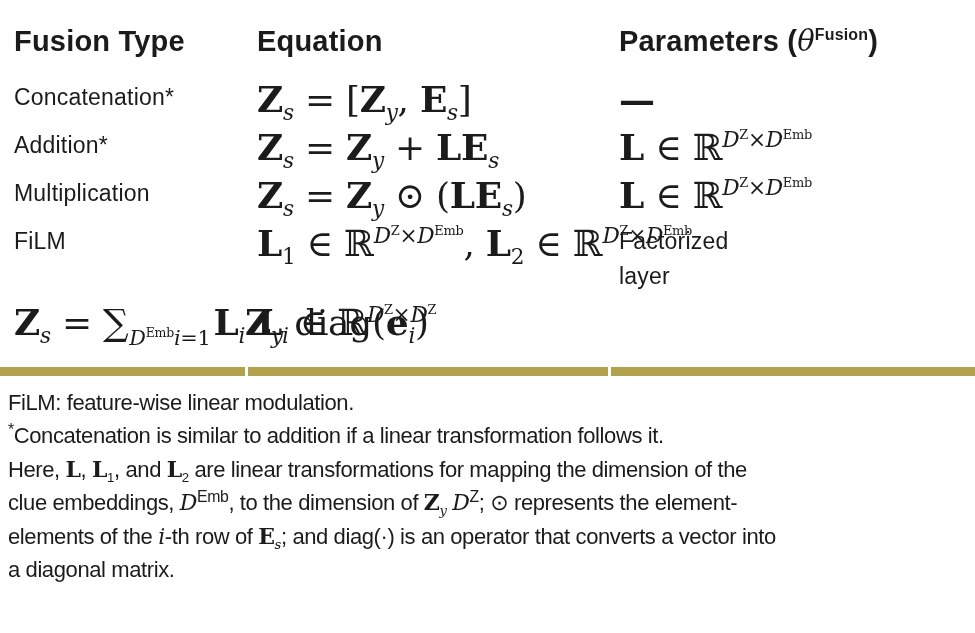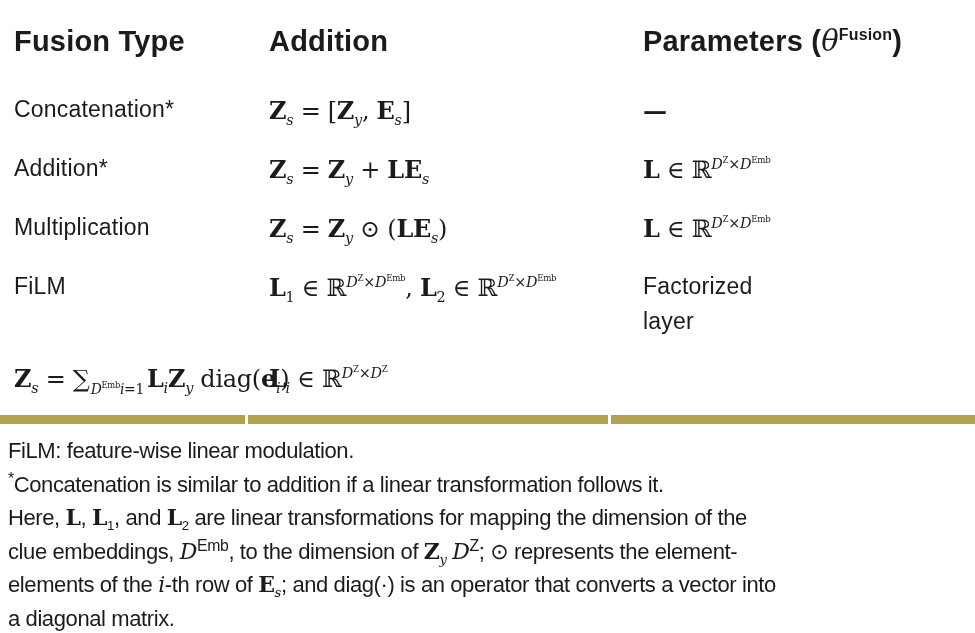--- a/index.html
+++ b/index.html
@@ -8,36 +8,35 @@
     font-family:"Liberation Sans",sans-serif;
   }
   .page{position:relative;width:975px;height:633px;background:#fff;}
 
   
   .tbl{
     display:grid;
     grid-template-columns:243px 362px 1fr;
     align-items:start;
     padding:24px 0 0 14px;
-    gap:12px;
   }
   .cell{overflow:visible;}
   .head{
     font-weight:700;font-size:29px;line-height:35px;min-height:56px;
     letter-spacing:.2px;
   }
   .head sup{font-size:.55em;}
   .head .mb{font-family:"Liberation Sans",sans-serif;font-weight:700;}
   .label{
     font-size:23px;line-height:35px;letter-spacing:.2px;
     white-space:pre-line;padding-bottom:9px;
   }
   .eq,.par{
     font-family:"DejaVu Serif","DejaVu Sans",serif;
-    font-size:24px;line-height:38px;letter-spacing:-.3px;
+    font-size:36px;line-height:38px;letter-spacing:-.3px;
     white-space:nowrap;padding-bottom:9px;
   }
   .mb{font-family:"DejaVu Serif","DejaVu Sans",serif;font-weight:700;font-style:normal;}
   .mi{font-family:"DejaVu Serif","DejaVu Sans",serif;font-style:italic;font-weight:400;}
   sup,sub{font-size:.6em;line-height:0;}
   
   .lims{
     display:inline-flex;flex-direction:row;align-items:flex-start;
     vertical-align:-.5em;font-size:.58em;line-height:1.08;margin:0 3px 0 1px;
   }
@@ -56,21 +55,21 @@
   .fn-line sup{font-size:.72em;}
   .fn-line sub{font-size:.6em;}
 </style>
 </head>
 <body>
 
 <div class="page">
 
   <div class="tbl">
     <div class="cell head">Fusion Type</div>
-    <div class="cell head">Addition</div>
+    <div class="cell head">Equation</div>
     <div class="cell head">Parameters (<i class="mi">θ</i><sup><b class="mb">Fusion</b></sup>)</div>
 
   <div class="cell label c1">Concatenation*</div>
   <div class="cell eq c2"><b class="mb">Z</b><sub><i class="mi">s</i></sub> = [<b class="mb">Z</b><sub><i class="mi">y</i></sub>, <b class="mb">E</b><sub><i class="mi">s</i></sub>]</div>
   <div class="cell par c3"><b class="mb">—</b></div>
 
   <div class="cell label c1">Addition*</div>
   <div class="cell eq c2"><b class="mb">Z</b><sub><i class="mi">s</i></sub> = <b class="mb">Z</b><sub><i class="mi">y</i></sub> + <b class="mb">LE</b><sub><i class="mi">s</i></sub></div>
   <div class="cell par c3"><b class="mb">L</b> ∈ ℝ<sup><i class="mi">D</i><sup>Z</sup>×<i class="mi">D</i><sup>Emb</sup></sup></div>
 

